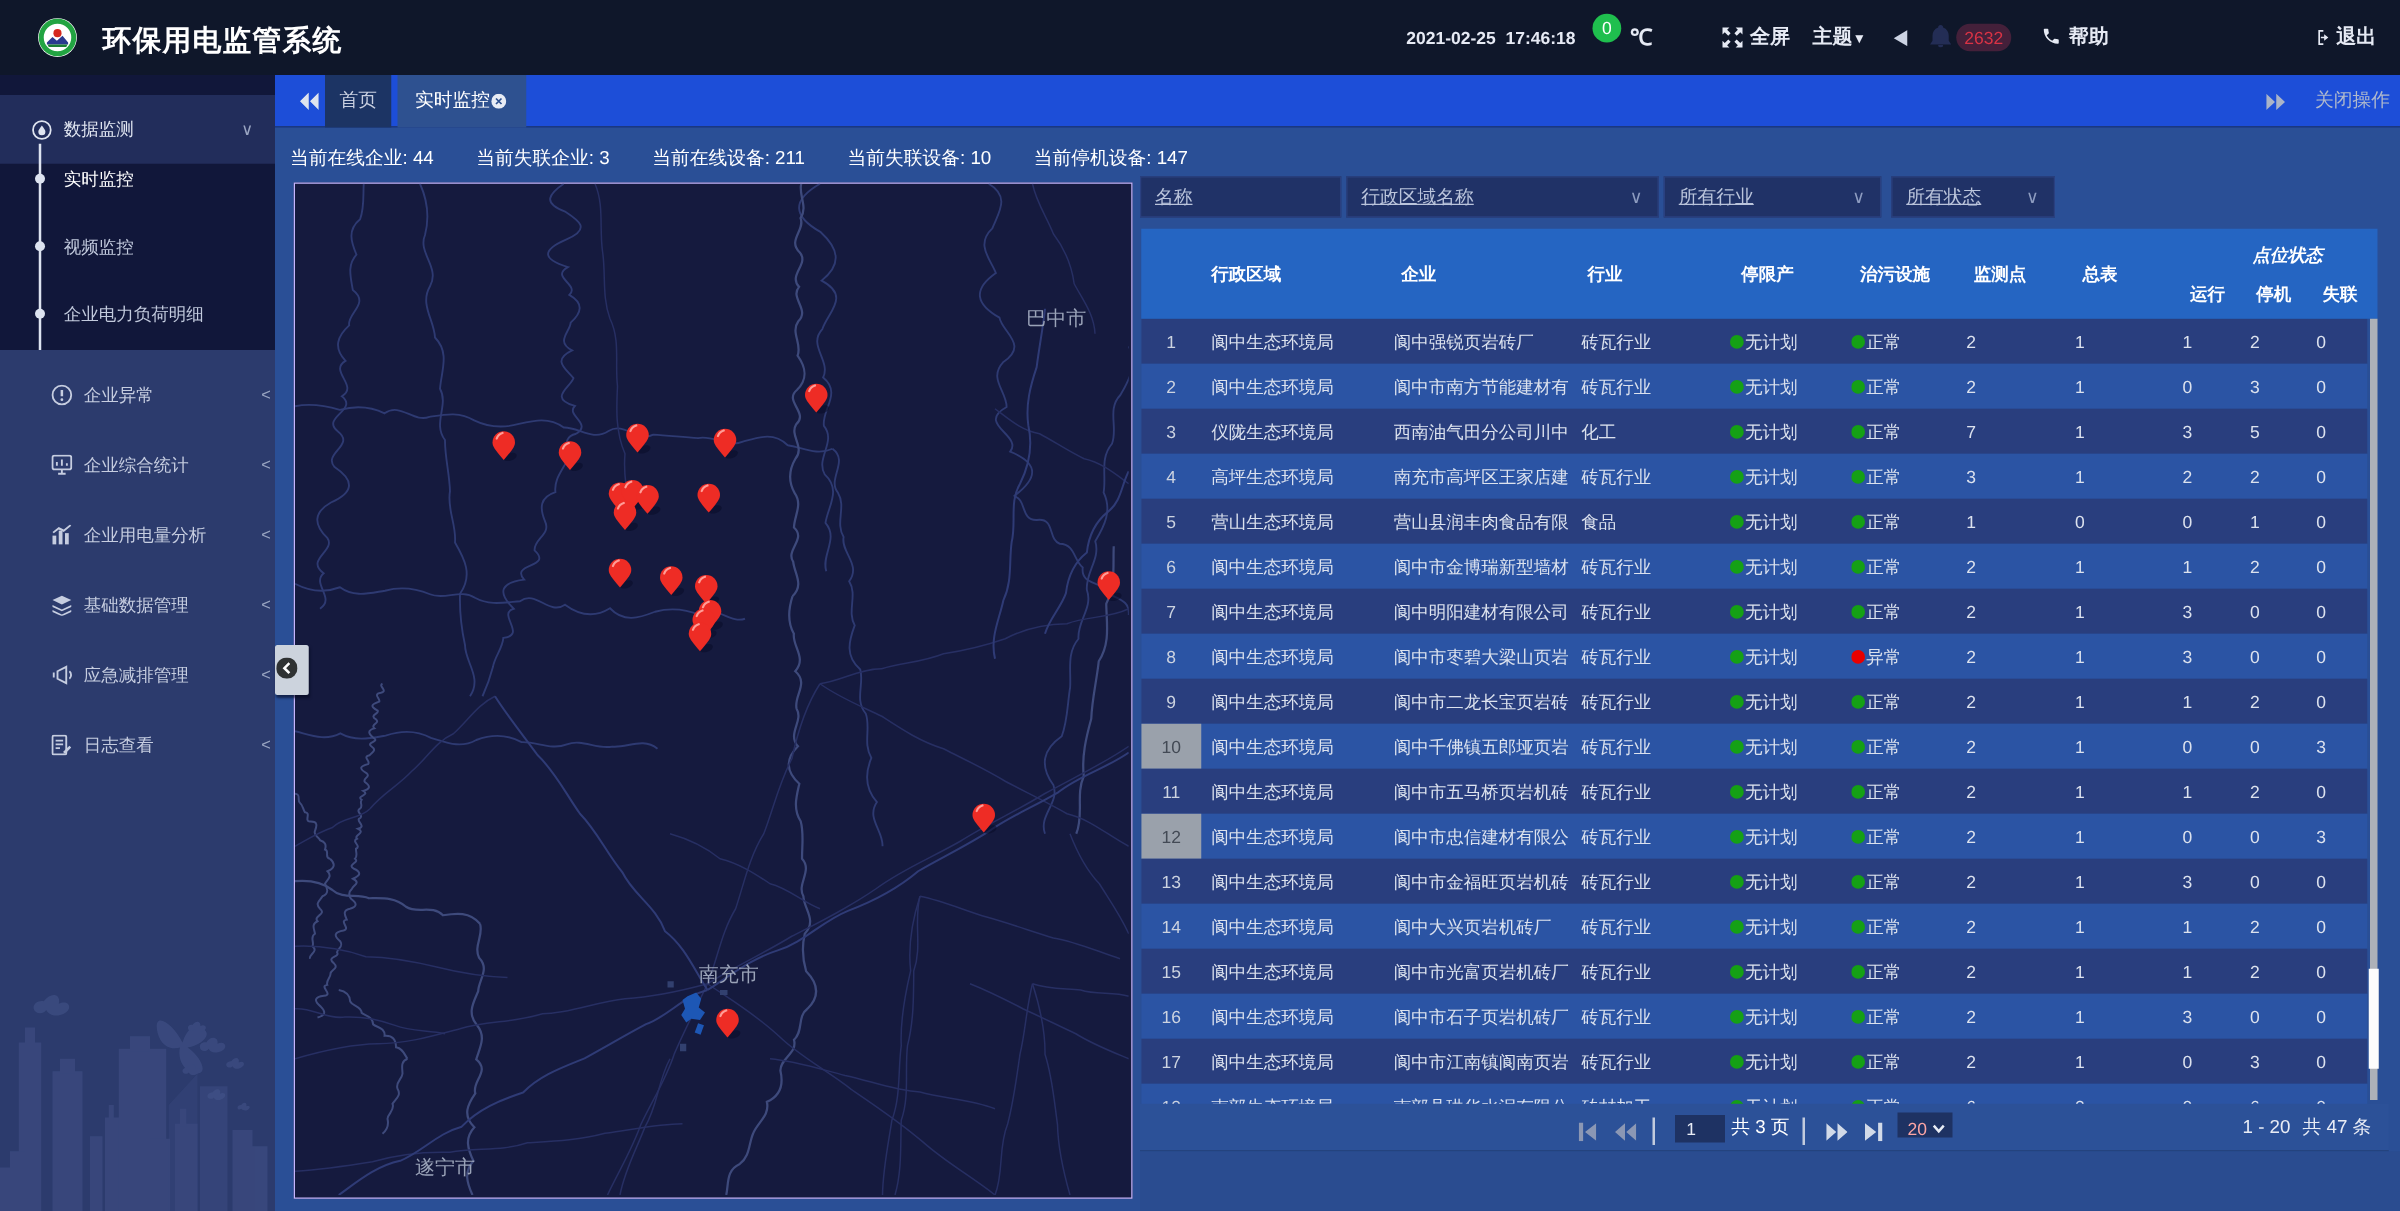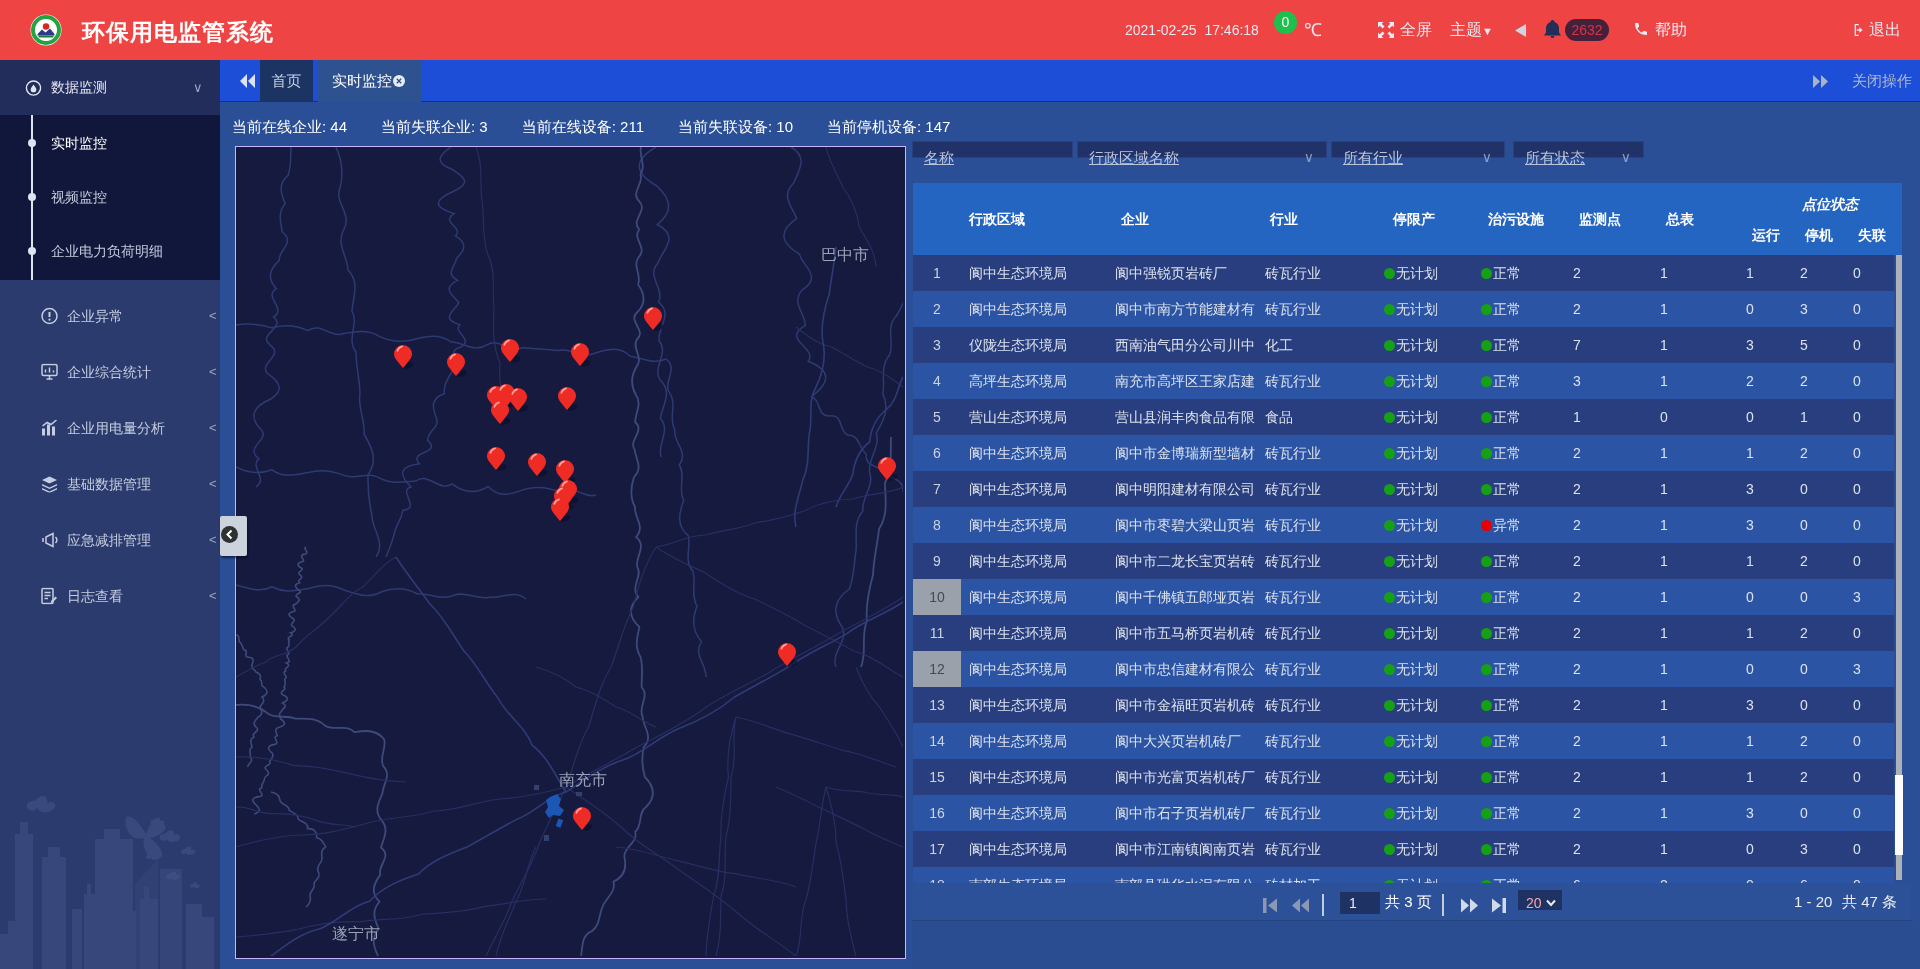--- a/index.html
+++ b/index.html
@@ -1,48 +1,48 @@
 <!DOCTYPE html>
 <html><head>
 <meta charset="utf-8">
 <style>
 * { margin:0; padding:0; box-sizing:border-box; }
 html,body { width:1920px; height:969px; overflow:hidden; font-family:"Liberation Sans",sans-serif; }
 body { background:#2a4f96; position:relative; }
 .abs { position:absolute; }
 
 
-.header { position:absolute; left:0; top:0; width:1920px; height:60px; background:#ef4444; }
+.header { position:absolute; left:0; top:0; width:1920px; height:60px; background:#0f172a; }
 .logo { position:absolute; left:30px; top:14px; width:32px; height:32px; }
 .title { position:absolute; left:82px; top:17px; font-size:23px; font-weight:bold; color:#fff; letter-spacing:1px; }
-.hitem { position:absolute; top:0; height:72px; line-height:60px; color:#e6eaf4; font-size:16px; white-space:nowrap; }
+.hitem { position:absolute; top:0; height:72px; line-height:60px; color:#e6eaf4; font-size:16px; white-space:nowrap;font-weight:bold; }
 
 
 .sidebar { position:absolute; left:0; top:60px; width:220px; height:909px; background:#2c3b6d; overflow:hidden; }
 .sb-group { position:absolute; left:0; top:0; width:220px; height:220px; background:#11173a; }
-.sb-parent { position:absolute; left:0; top:0; width:255px; height:55px; background:#222d5b; color:#e2e7f2; font-size:14px; line-height:55px; }
+.sb-parent { position:absolute; left:0; top:16px; width:255px; height:55px; background:#222d5b; color:#e2e7f2; font-size:14px; line-height:55px; }
 .sb-sub { position:absolute; left:51px; color:#c2cadd; font-size:14px; }
 .sb-item { position:absolute; left:16px; width:220px; height:56px; color:#c6cde0; font-size:14px; line-height:56px; }
 .sb-icon { position:absolute; left:25px; top:50%; transform:translateY(-50%); }
 .sb-text { position:absolute; left:51px; }
 .sb-chev { position:absolute; left:193px; top:0; color:#9aa5c2; font-size:13px; }
 
 
 .tabbar { position:absolute; left:220px; top:60px; width:1912px; height:42px; background:#1d4ed8; border-bottom:1px solid #1b3263; }
 .tab { position:absolute; top:0; height:42px; line-height:42px; font-size:15px; text-align:center; }
 
 
 .stats { position:absolute; left:232px; top:107px; width:1400px; height:40px; line-height:40px; color:#fff; font-size:15px; }
 .stats span { margin-right:34px; }
 
 
 .map { position:absolute; left:235px; top:146px; width:671px; height:813px; background:#151a3e; border:1px solid #c4b5fd; }
 
 
-.finput { position:absolute; height:17px; background:#203267; border:1px solid #2a4080; color:#bac4db; font-size:15px; line-height:31px; padding-left:11px;text-decoration:underline; }
+.finput { position:absolute; height:33px; background:#203267; border:1px solid #2a4080; color:#bac4db; font-size:15px; line-height:31px; padding-left:11px;text-decoration:underline; }
 .fchev { position:absolute; color:#8d9cc0; font-size:14px; }
 
 
 .thead { position:absolute; left:913px; top:183px; width:989px; height:72px; background:#2565c2; color:#fff; font-size:14px; font-weight:bold; }
 .th { line-height:16px; }
 .th { position:absolute; white-space:nowrap; }
 .tbody { position:absolute; left:913px; top:255px; width:981px; height:629px; overflow:hidden; }
 .row { position:relative; width:981px; height:36px; font-size:14px; color:#dce2ee; }
 .row.odd { background:#293e7e; }
 .row.even { background:#2b54a4; }

